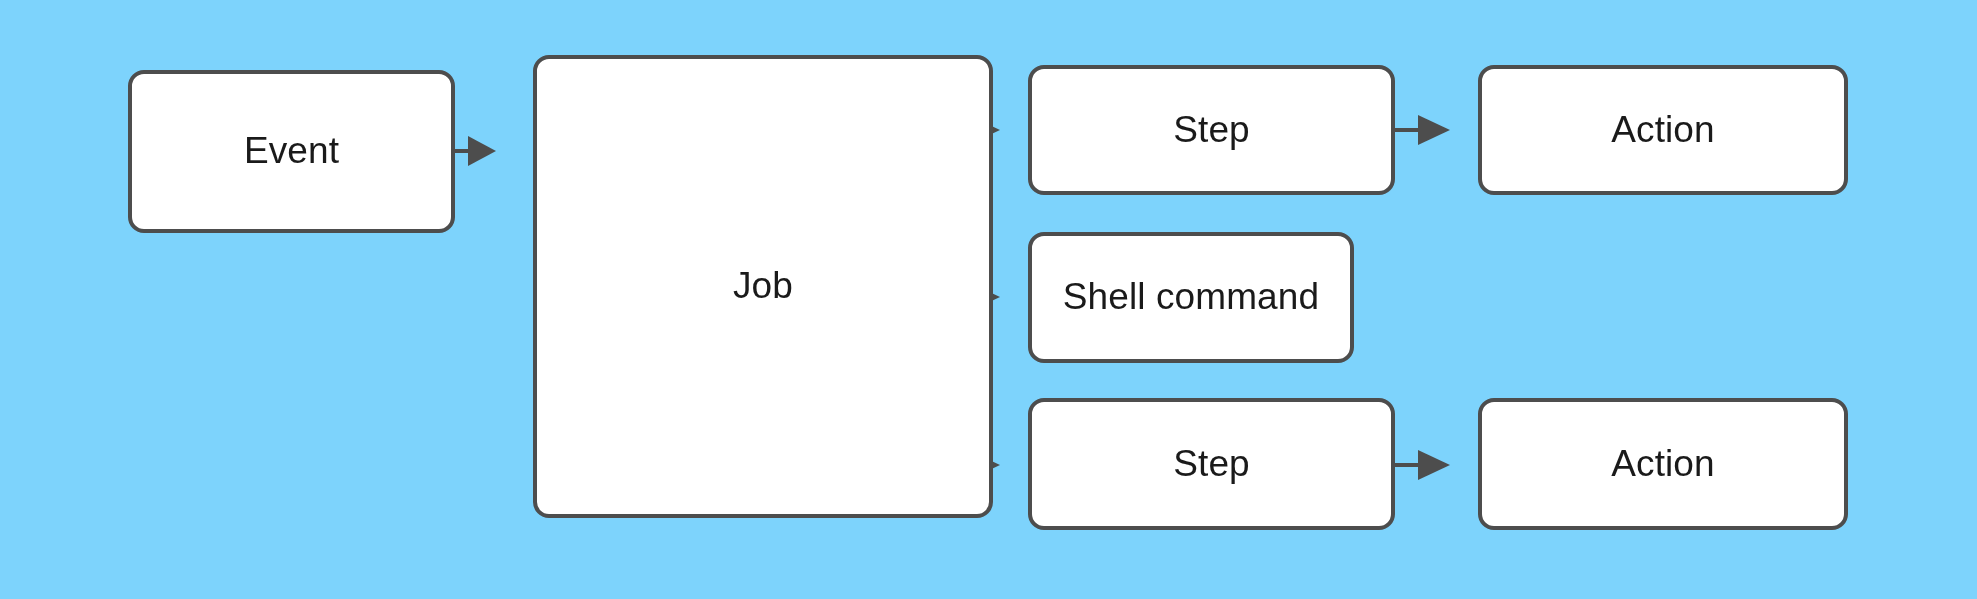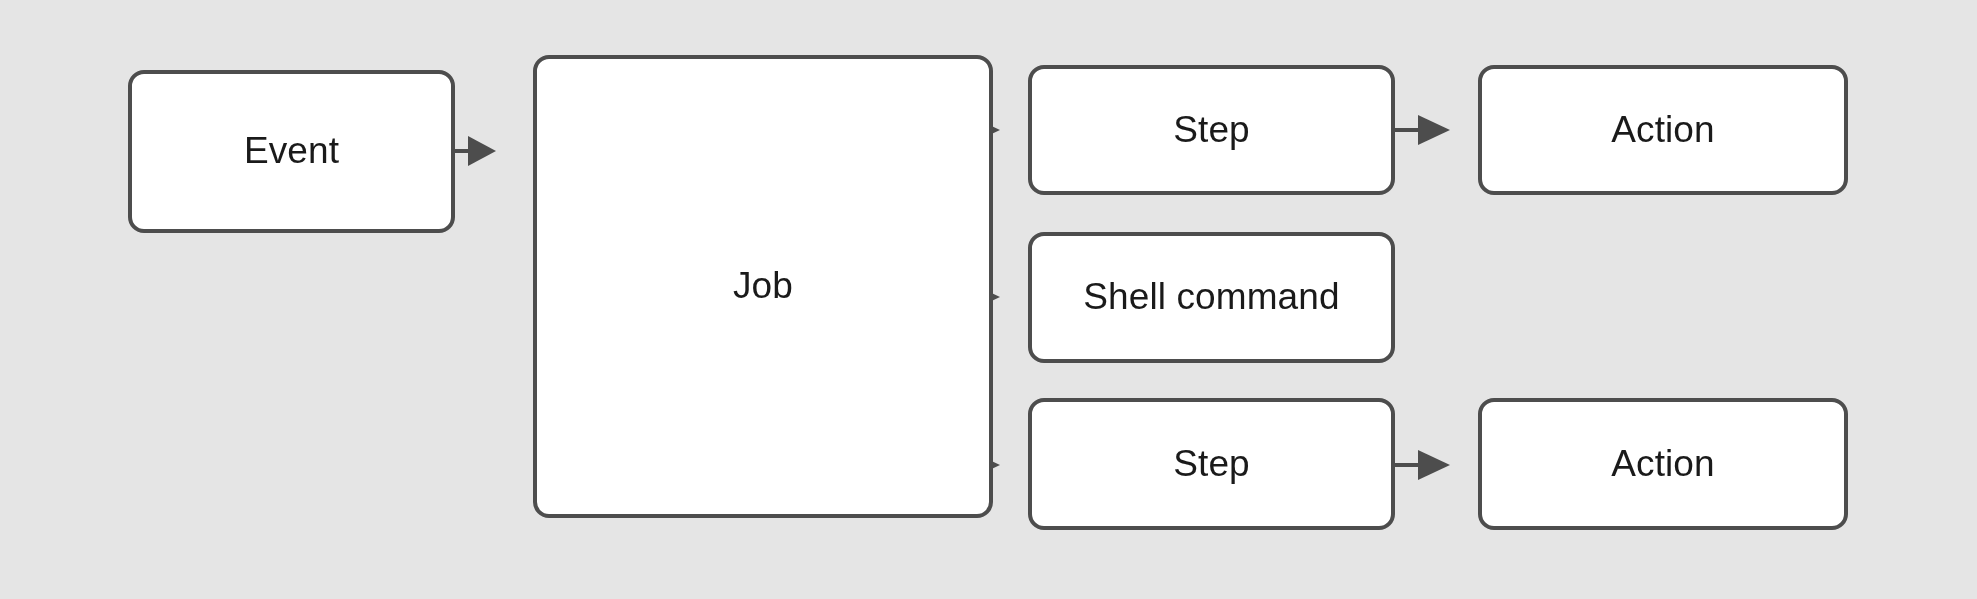--- a/index.html
+++ b/index.html
@@ -8,21 +8,21 @@
     padding: 0;
     background: #ffffff;
   }
   body {
     font-family: "Liberation Sans", sans-serif;
   }
   #diagram-canvas {
     position: relative;
     width: 1977px;
     height: 599px;
-    background: #e5e5e5;
+    background: #7dd3fc;
     overflow: hidden;
   }
   .node {
     position: absolute;
     box-sizing: border-box;
     background: #ffffff;
     border: 4px solid #4d4d4d;
     border-radius: 16px;
     display: flex;
     align-items: center;
@@ -36,21 +36,21 @@
     color: #1a1a1a;
     letter-spacing: 0.1px;
     white-space: nowrap;
     user-select: none;
   }
   
   #node-event      { left: 128px;  top: 70px;  width: 327px; height: 163px; }
   #node-job        { left: 490px;  top: 55px;  width: 460px; height: 463px; margin-left: 43px; }
   #node-step-top   { left: 1028px; top: 65px;  width: 367px; height: 130px; }
   #node-action-top { left: 1478px; top: 65px;  width: 370px; height: 130px; }
-  #node-shell      { left: 1028px; top: 232px; width: 367px; height: 131px; }
+  #node-shell      { left: 1028px; top: 232px; width: 326px; height: 131px; }
   #node-step-bot   { left: 1028px; top: 398px; width: 367px; height: 132px; }
   #node-action-bot { left: 1478px; top: 398px; width: 370px; height: 132px; }
 
   #edge-layer {
     position: absolute;
     left: 0;
     top: 0;
     width: 1977px;
     height: 599px;
     pointer-events: none;

